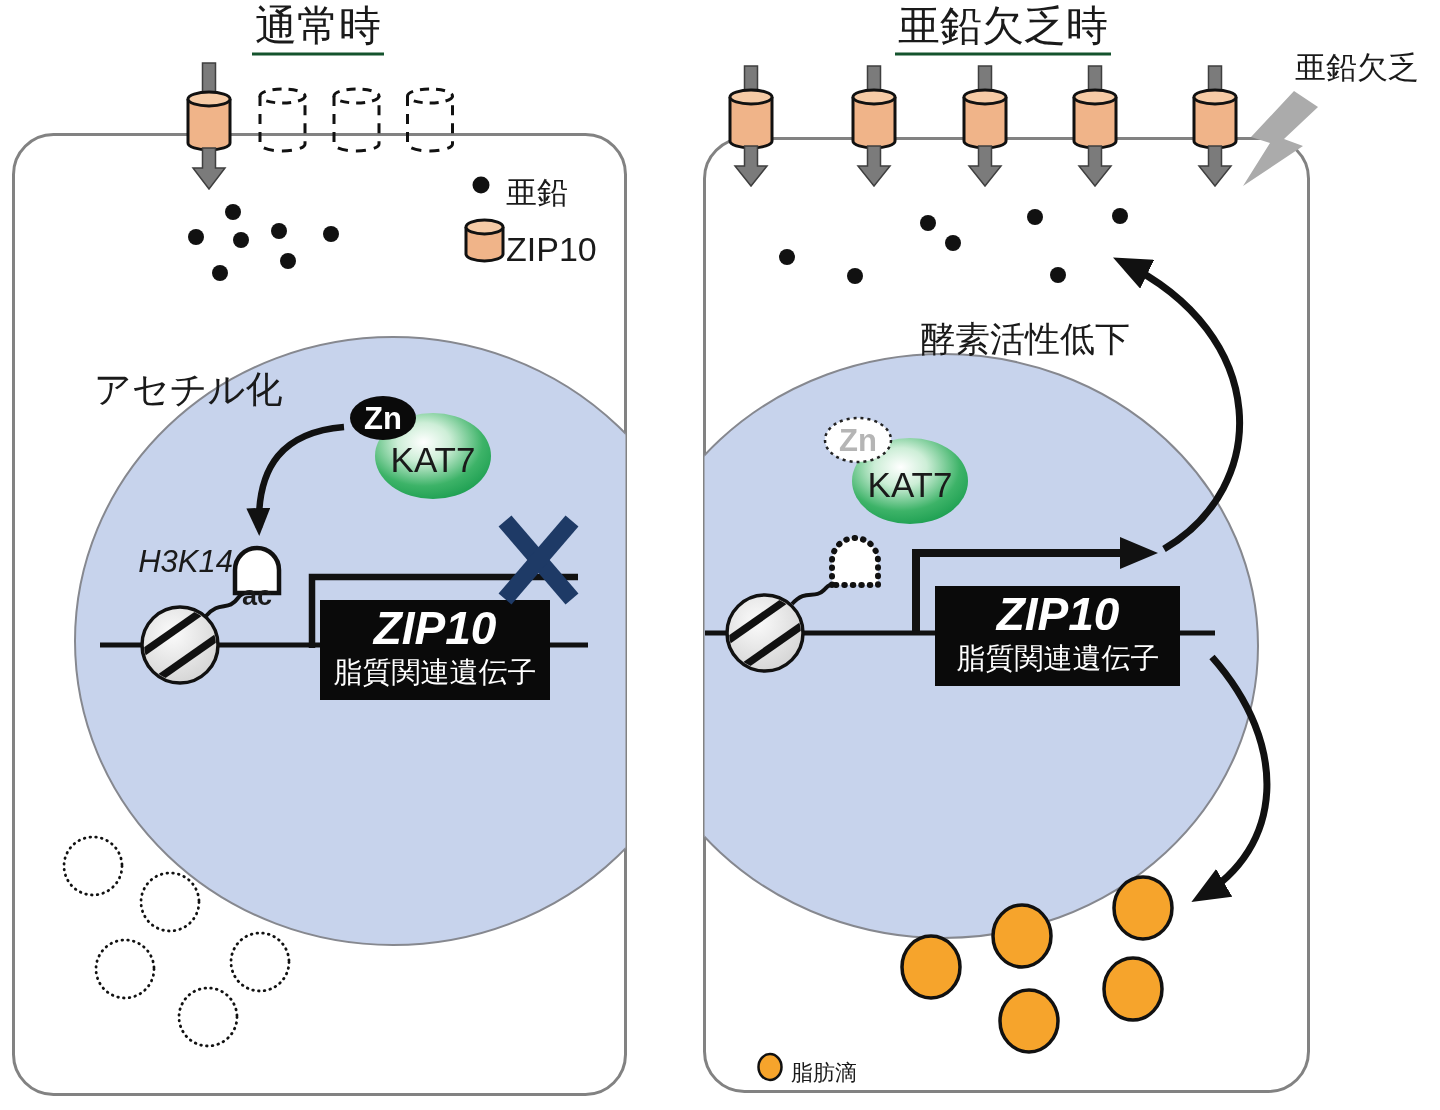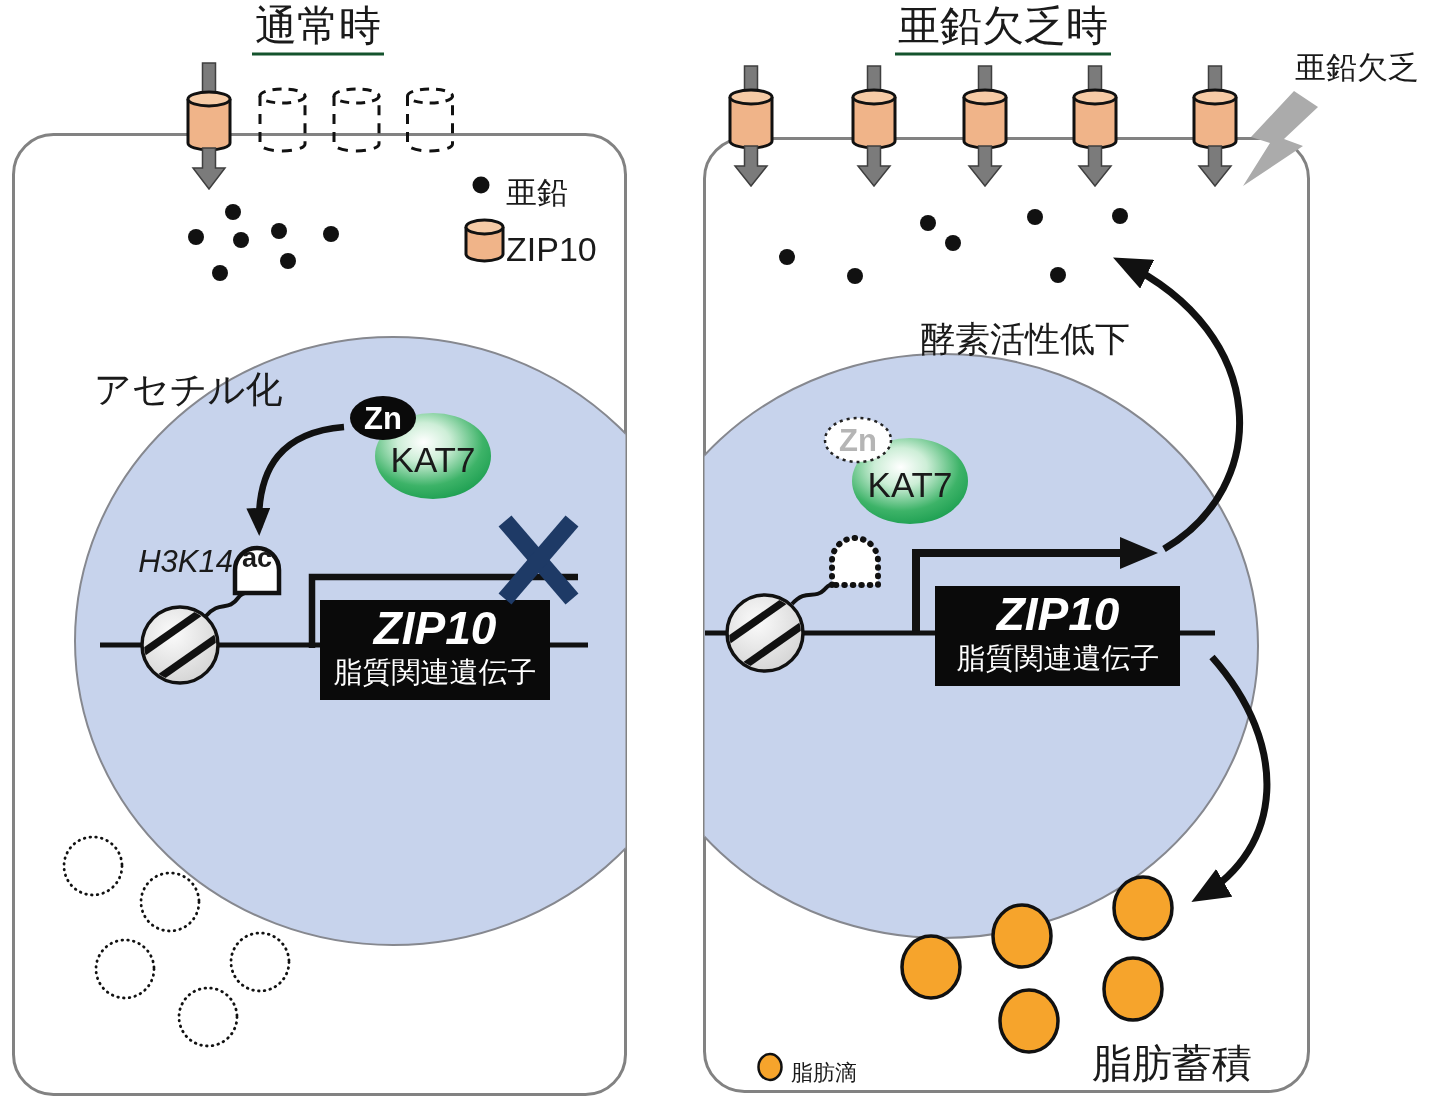--- a/index.html
+++ b/index.html
@@ -191,28 +191,27 @@
 
 <div class="t underlined" style="left:318px;top:30px;font-size:42px">通常時</div>
 <div class="t underlined" style="left:1003px;top:30px;font-size:42px">亜鉛欠乏時</div>
 <div class="t" style="left:1357px;top:67px;font-size:31px">亜鉛欠乏</div>
 
 <div class="t tl" style="left:506px;top:186px;font-size:31px">亜鉛</div>
 <div class="t tl" style="left:506px;top:243px;font-size:34px">ZIP10</div>
 
 <div class="t tl" style="left:94px;top:383px;font-size:37px">アセチル化</div>
 <div class="t tr" style="left:233px;top:561px;font-size:31px">H3K14</div>
-<div class="t bold" style="left:257px;top:558px;font-size:27px">ac</div>
+<div class="t bold" style="left:257px;top:596px;font-size:27px">ac</div>
 <div class="t bold white" style="left:383px;top:418px;font-size:31px">Zn</div>
 <div class="t" style="left:433px;top:459px;font-size:35px">KAT7</div>
 <div class="t bold italic white" style="left:435px;top:628px;font-size:46px">ZIP10</div>
 <div class="t white" style="left:435px;top:672px;font-size:29px">脂質関連遺伝子</div>
 
 <div class="t bold grayed" style="left:858px;top:440px;font-size:31px">Zn</div>
 <div class="t" style="left:910px;top:484px;font-size:35px">KAT7</div>
 <div class="t" style="left:1025px;top:338px;font-size:35px">酵素活性低下</div>
 <div class="t bold italic white" style="left:1058px;top:614px;font-size:46px">ZIP10</div>
 <div class="t white" style="left:1058px;top:658px;font-size:29px">脂質関連遺伝子</div>
 
 <div class="t tl" style="left:791px;top:1067px;font-size:22px">脂肪滴</div>
-<div class="t" style="left:1172px;top:1063px;font-size:40px">脂肪蓄積</div>
 
 </div>
 
 </body></html>

